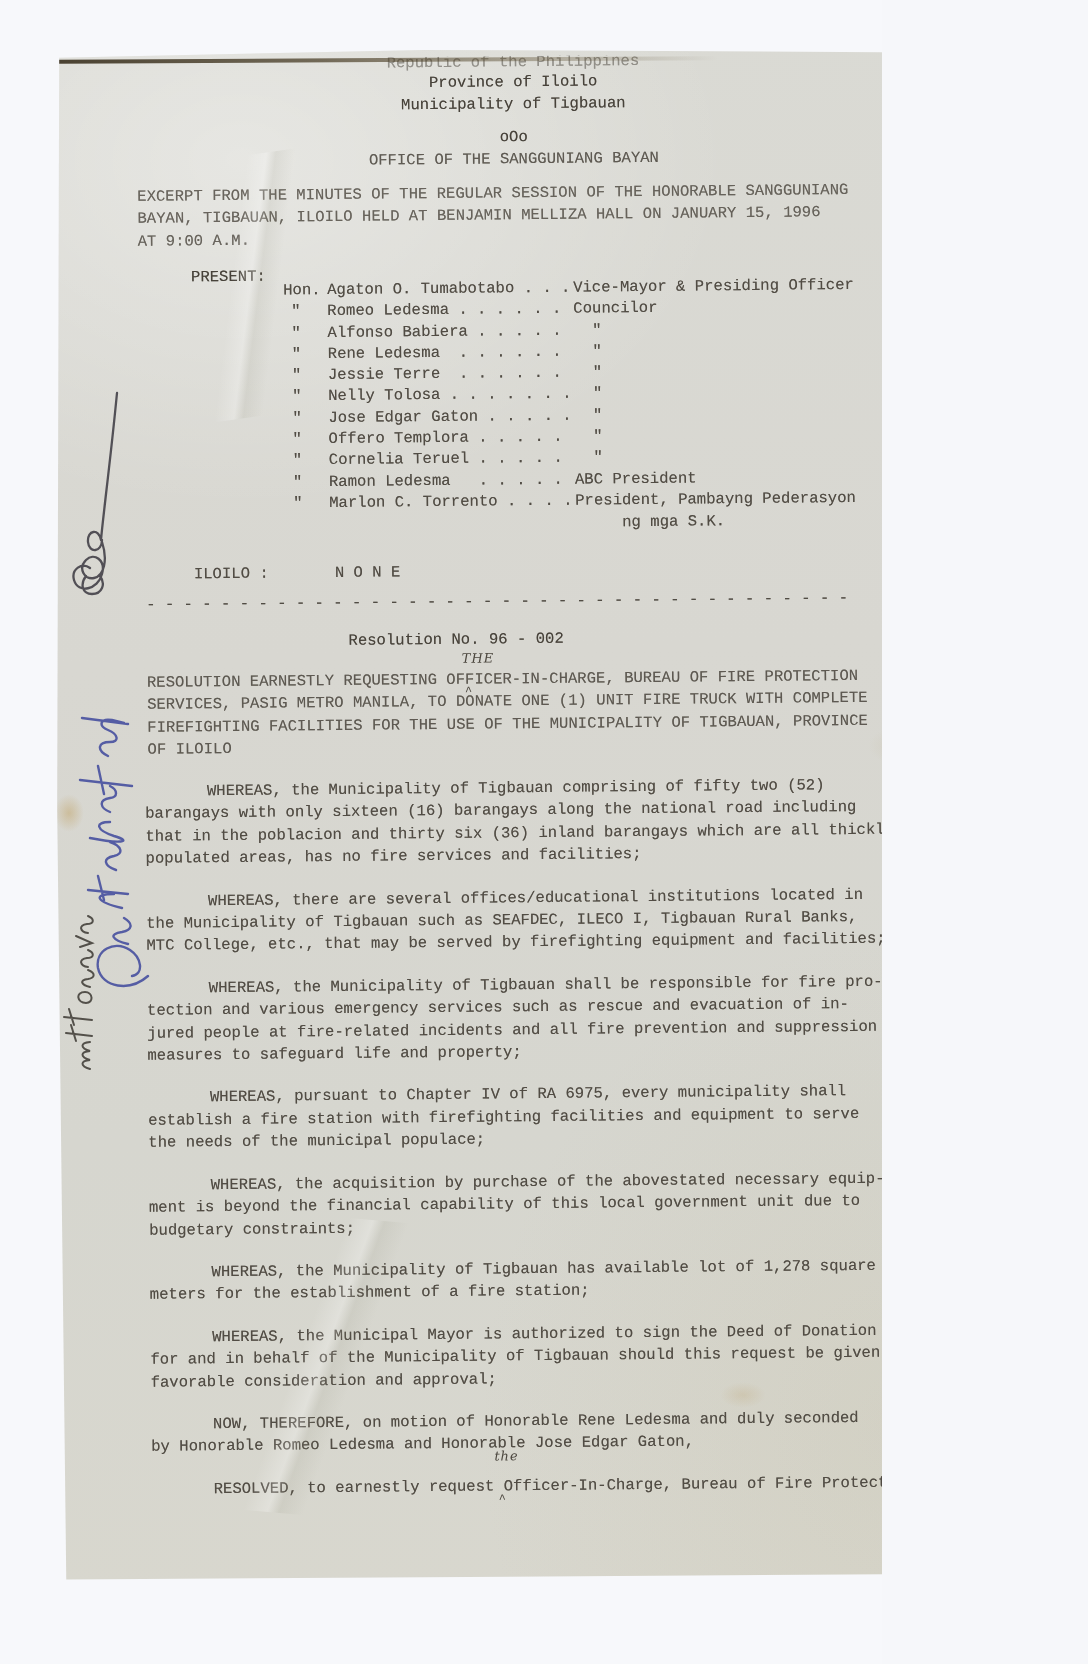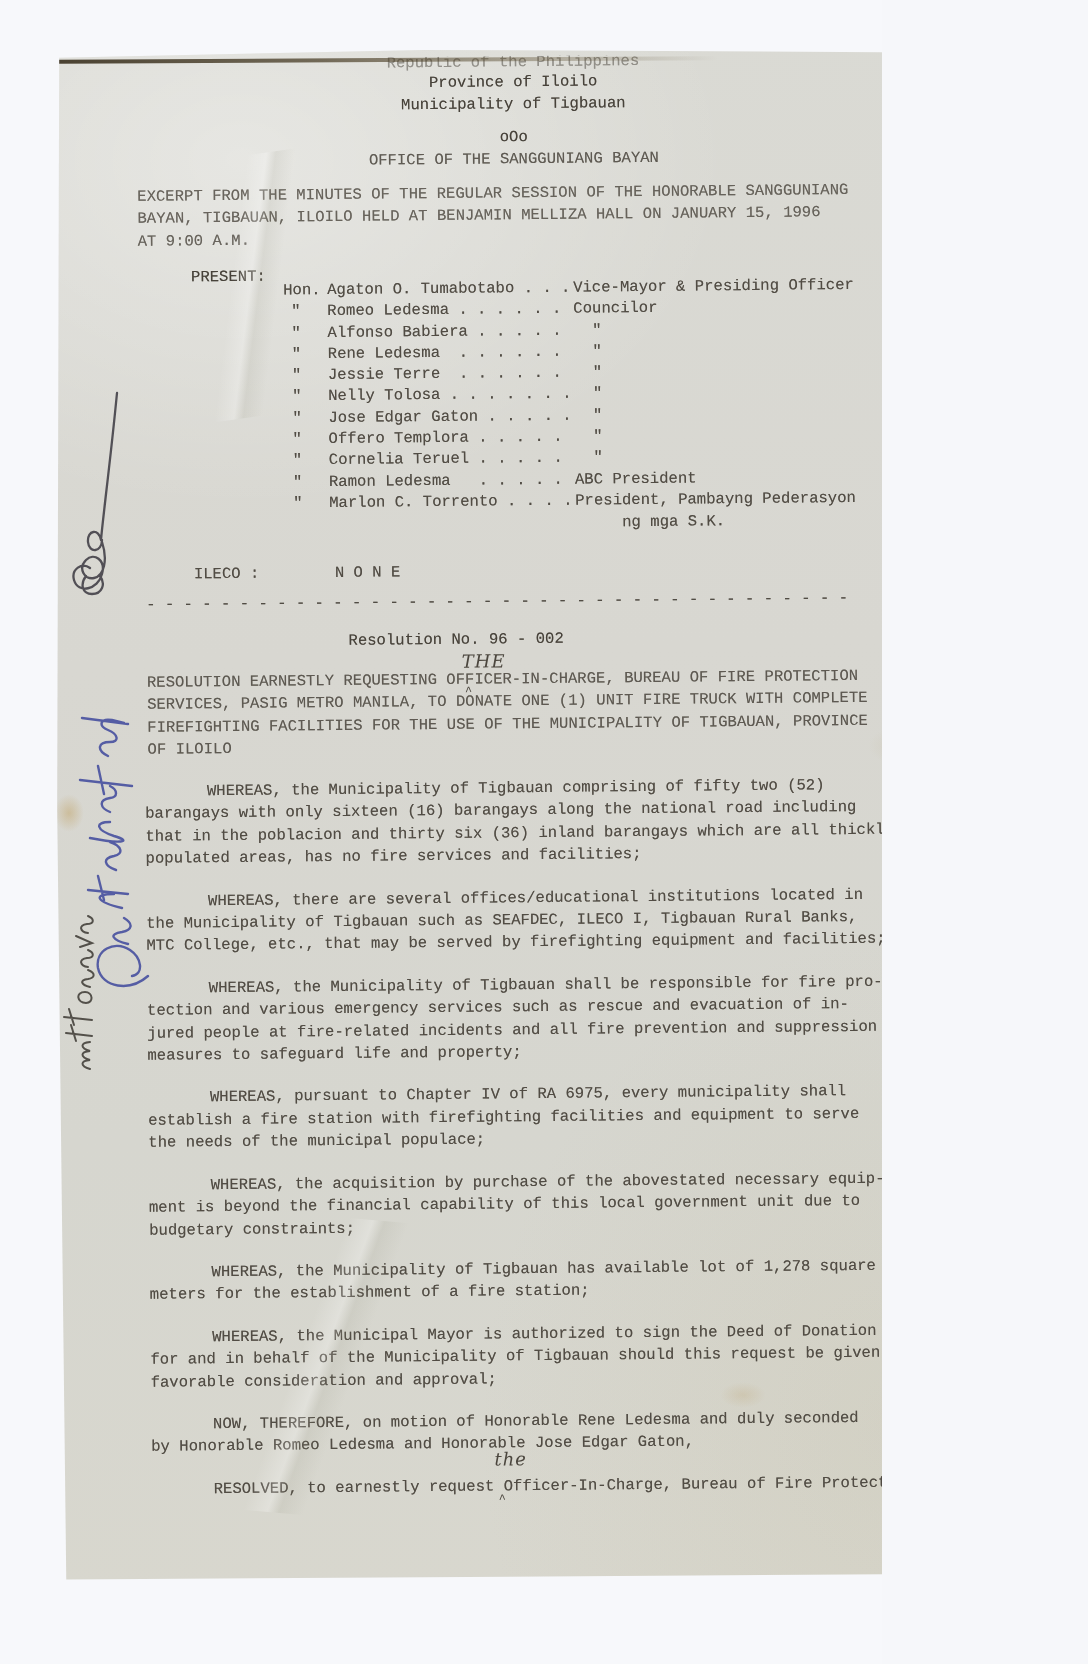--- a/index.html
+++ b/index.html
@@ -28,21 +28,21 @@
   #attendees{position:absolute;left:248px;top:241px;width:660px;}
   .att-row{position:relative;height:21.3px;}
   .att-p{position:absolute;left:0;white-space:pre;}
   .att-p.ditto{left:8px;}
   .att-n{position:absolute;left:44px;white-space:pre;}
   .att-r{position:absolute;left:290px;white-space:pre-wrap;width:360px;}
   
   #body{position:absolute;left:105px;top:741px;width:790px;}
   #body p{margin:0 0 20px 0;text-indent:62px;white-space:pre-wrap;}
   .insert{position:absolute;font-family:"DejaVu Serif",serif;font-style:italic;
-          font-size:18px;color:#4b463e;letter-spacing:1px;}
+          font-size:13px;color:#4b463e;letter-spacing:1px;}
   .caret{position:absolute;font-size:12px;color:#4b463e;}
   
   #fold{position:absolute;left:16px;top:22px;width:662px;height:4px;border-radius:2px;
         transform:rotate(-.3deg);
         background:linear-gradient(to right,rgba(48,38,20,.85),rgba(66,54,30,.7) 40%,rgba(92,78,48,.4) 72%,rgba(92,78,48,0));z-index:5;}
   
   .sig{position:absolute;z-index:4;}
   
   .stain{position:absolute;border-radius:50%;pointer-events:none;}
   #stain1{left:14px;top:758px;width:30px;height:38px;background:radial-gradient(ellipse,rgba(186,148,72,.38),rgba(186,148,72,0) 70%);}
@@ -132,21 +132,21 @@
         </div>
         <div class="att-row">
           <span class="att-p ditto">"</span>
             <span class="att-n"><span>Marlon C. Torrento</span><span> . . . .</span></span>
             <span class="att-r">President, Pambayng Pederasyon
      ng mga S.K.</span>
         </div>
       </div>
 
       <div class="typed" style="left:156px;top:524px">
-        <span>ILECO :</span>
+        <span>ILOILO :</span>
         <span style="position:absolute;left:141px;white-space:pre">N O N E</span>
       </div>
 
       <div class="typed pre" style="left:108px;top:554px;width:760px">- - - - - - - - - - - - - - - - - - - - - - - - - - - - - - - - - - - - - -</div>
 
       <div class="typed dark" style="left:310px;top:592px">Resolution No. 96 - 002</div>
       <div class="insert" style="left:423px;top:614px">THE</div>
       <div class="caret" style="left:426px;top:648px;z-index:3">^</div>
       <div class="typed pre faded dark" style="left:108px;top:632px;width:790px">RESOLUTION EARNESTLY REQUESTING OFFICER-IN-CHARGE, BUREAU OF FIRE PROTECTION
 SERVICES, PASIG METRO MANILA, TO DONATE ONE (1) UNIT FIRE TRUCK WITH COMPLETE

